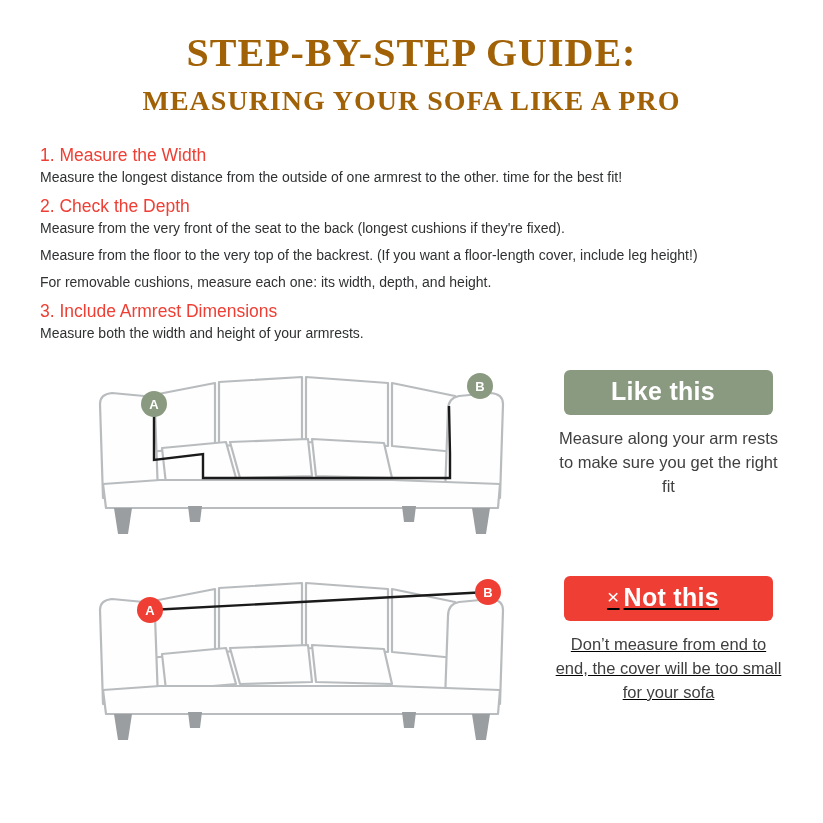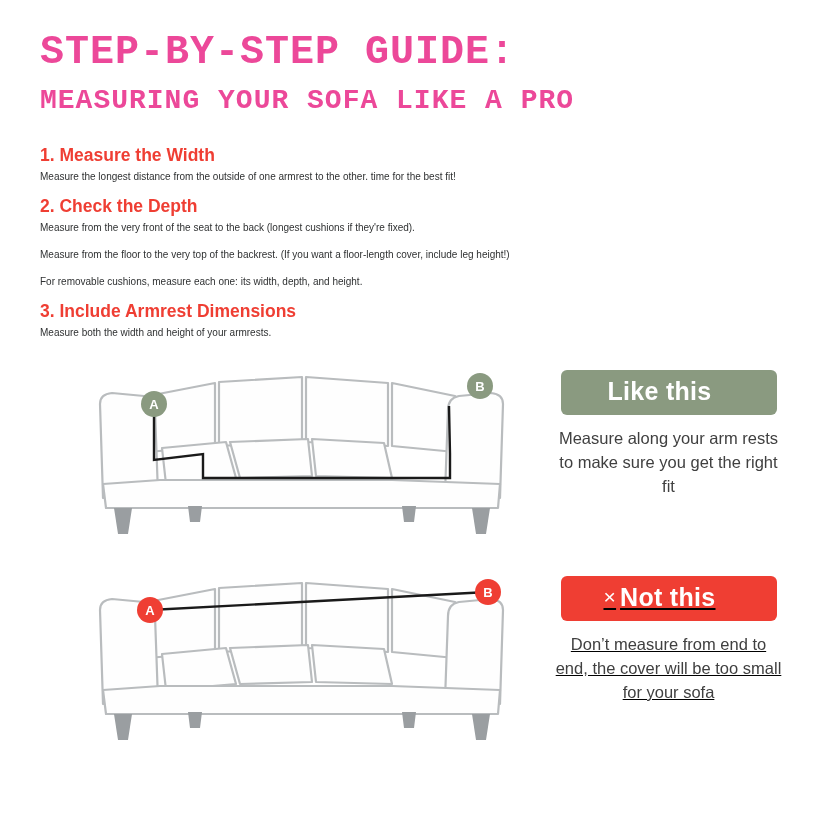--- a/index.html
+++ b/index.html
@@ -16,23 +16,23 @@
   .page {
     position: relative;
     width: 823px;
     height: 823px;
     box-sizing: border-box;
     padding: 30px 40px 0 40px;
   }
 
   
   .title-block {
-    text-align: left;
-    color: #ec4899;
-    font-family: Liberation Mono, monospace;
+    text-align: center;
+    color: #a16207;
+    font-family: Liberation Serif, serif;
     font-weight: bold;
     letter-spacing: 0.5px;
   }
   .title-line1 {
     font-size: 40px;
     line-height: 46px;
     text-transform: uppercase;
     letter-spacing: 1px;
   }
   .title-line2 {
@@ -45,27 +45,27 @@
   
   .steps {
     margin-top: 18px;
   }
   .step {
     margin-bottom: 9px;
   }
   .step-head {
     color: #ef3e33;
     font-size: 17.5px;
-    font-weight: bold;
+    font-weight: normal;
     line-height: 22px;
     margin-bottom: 2px;
   }
   .step-body {
     color: #2f3132;
-    font-size: 10px;
+    font-size: 14px;
     line-height: 18px;
   }
 
   
   .illustrations {
     position: relative;
     margin-top: 14px;
     display: flex;
     gap: 0px;
   }
@@ -78,21 +78,21 @@
     padding-left: 14px;
     padding-top: 6px;
   }
 
   .callout {
     border-radius: 6px;
     color: #ffffff;
     font-size: 25px;
     font-weight: bold;
     text-align: center;
-    padding: 7px 28px 9px 10px;
+    padding: 7px 21px 9px 10px;
     width: 178px;
     margin: 0 auto;
     letter-spacing: 0.3px;
   }
   .callout.good { background: #8a9a80; }
   .callout.bad  { background: #ef3e33; }
   .callout .x-mark {
     font-weight: normal;
     font-size: 21px;
     margin-right: 4px;

